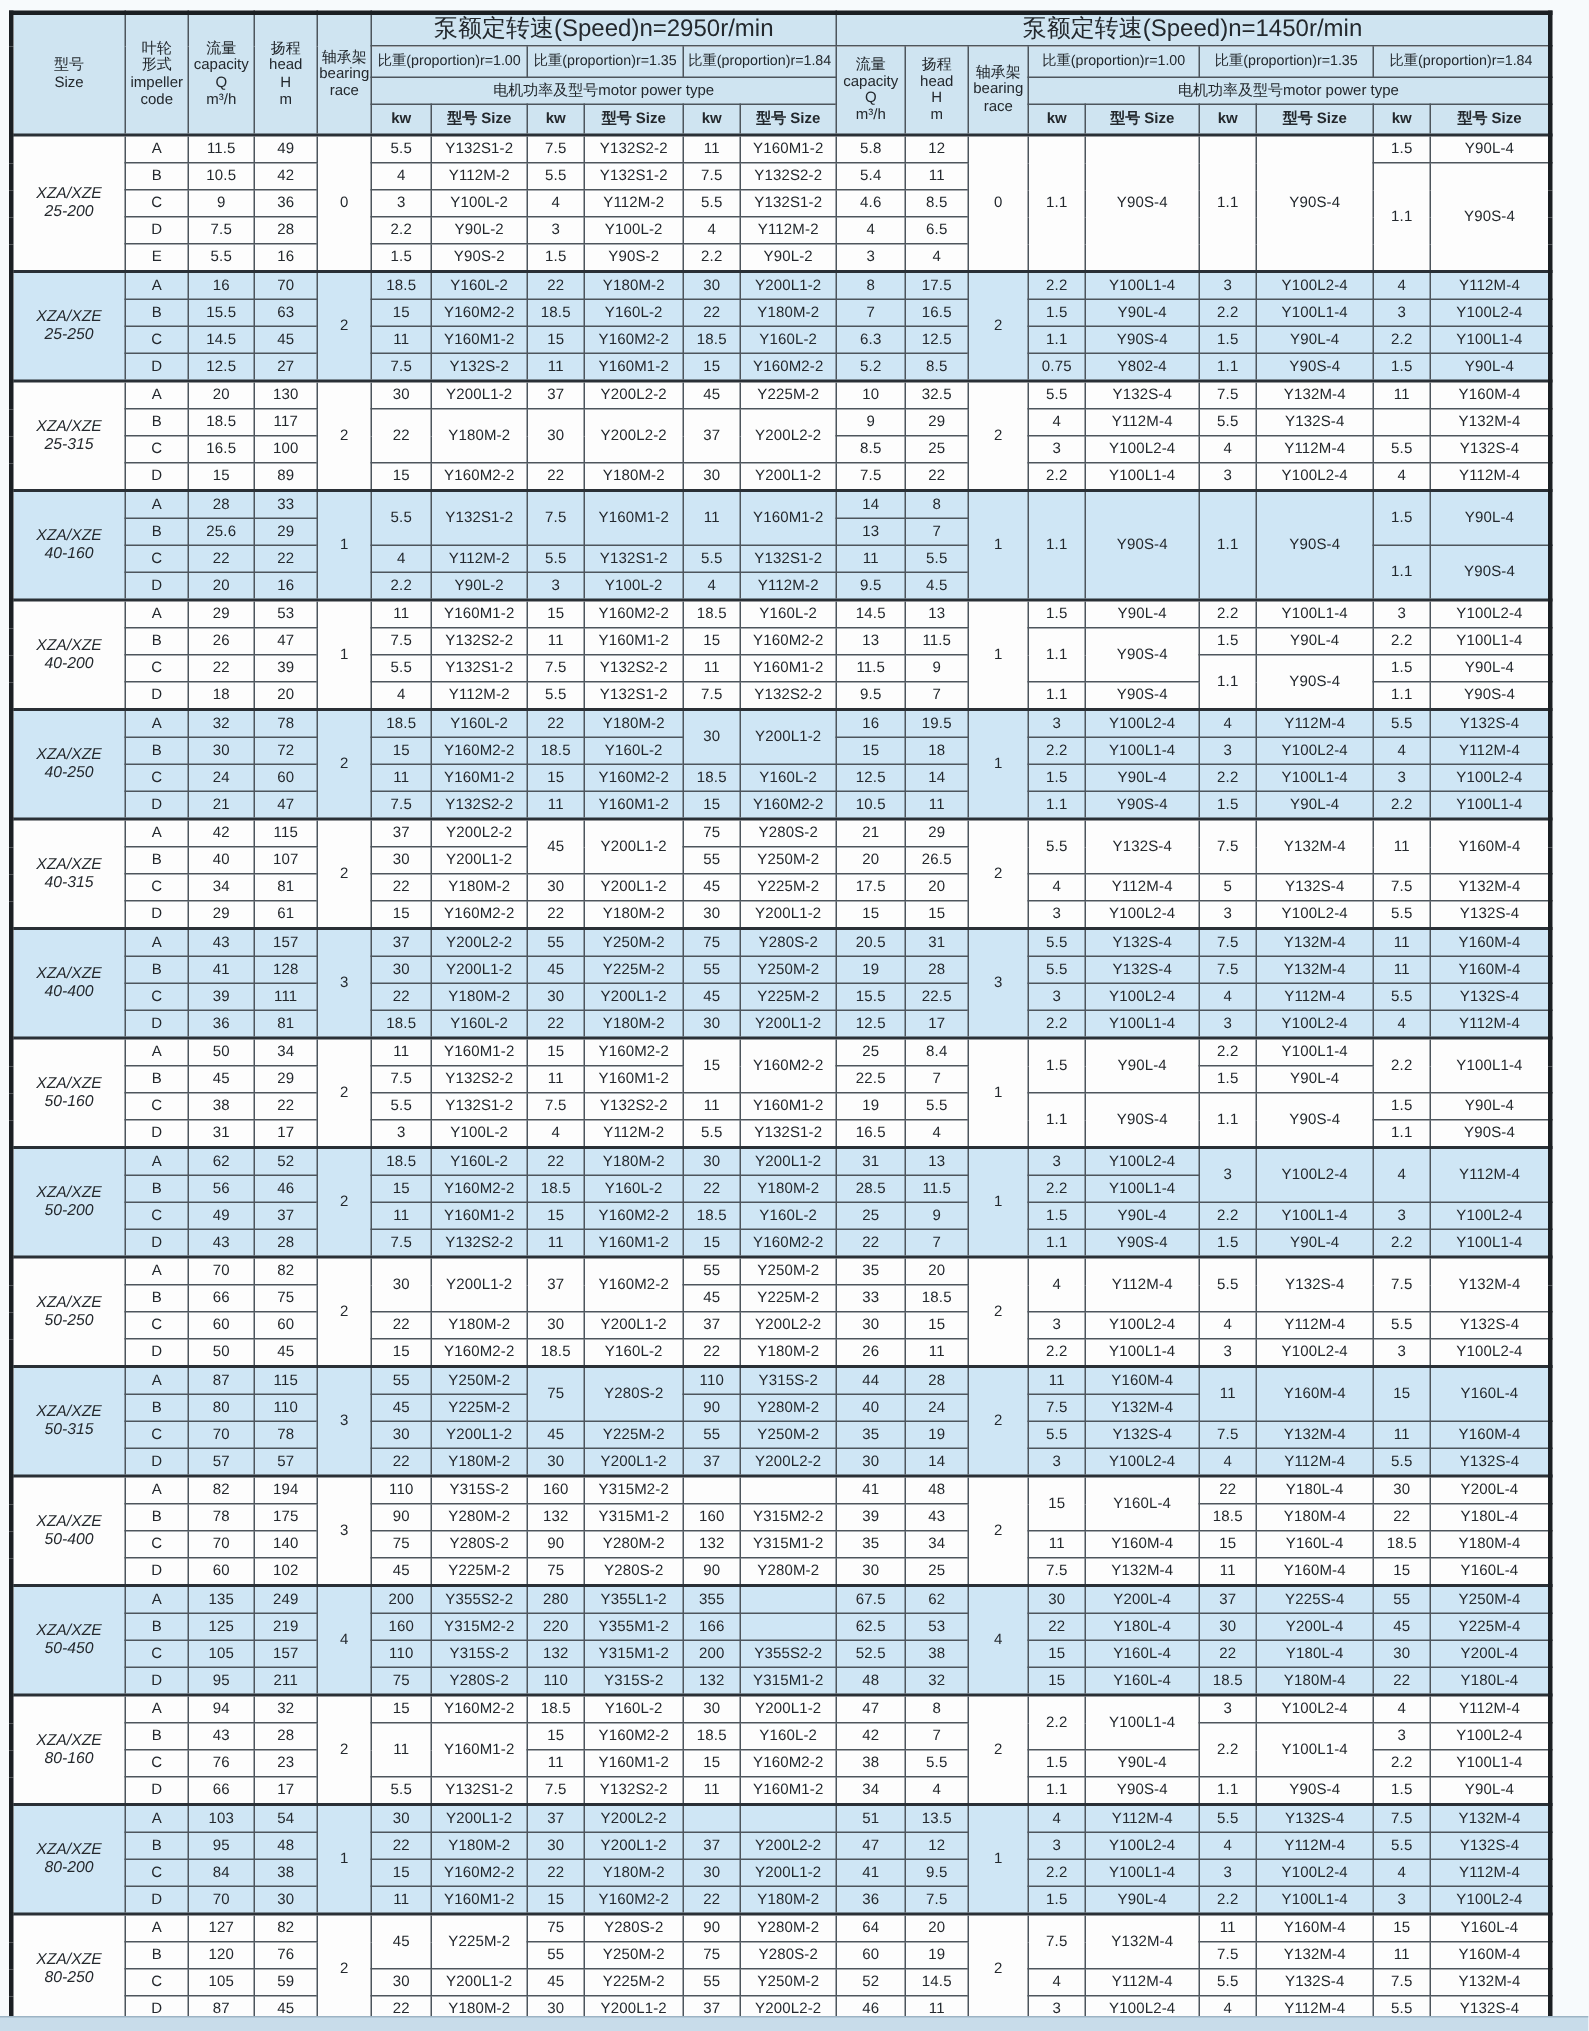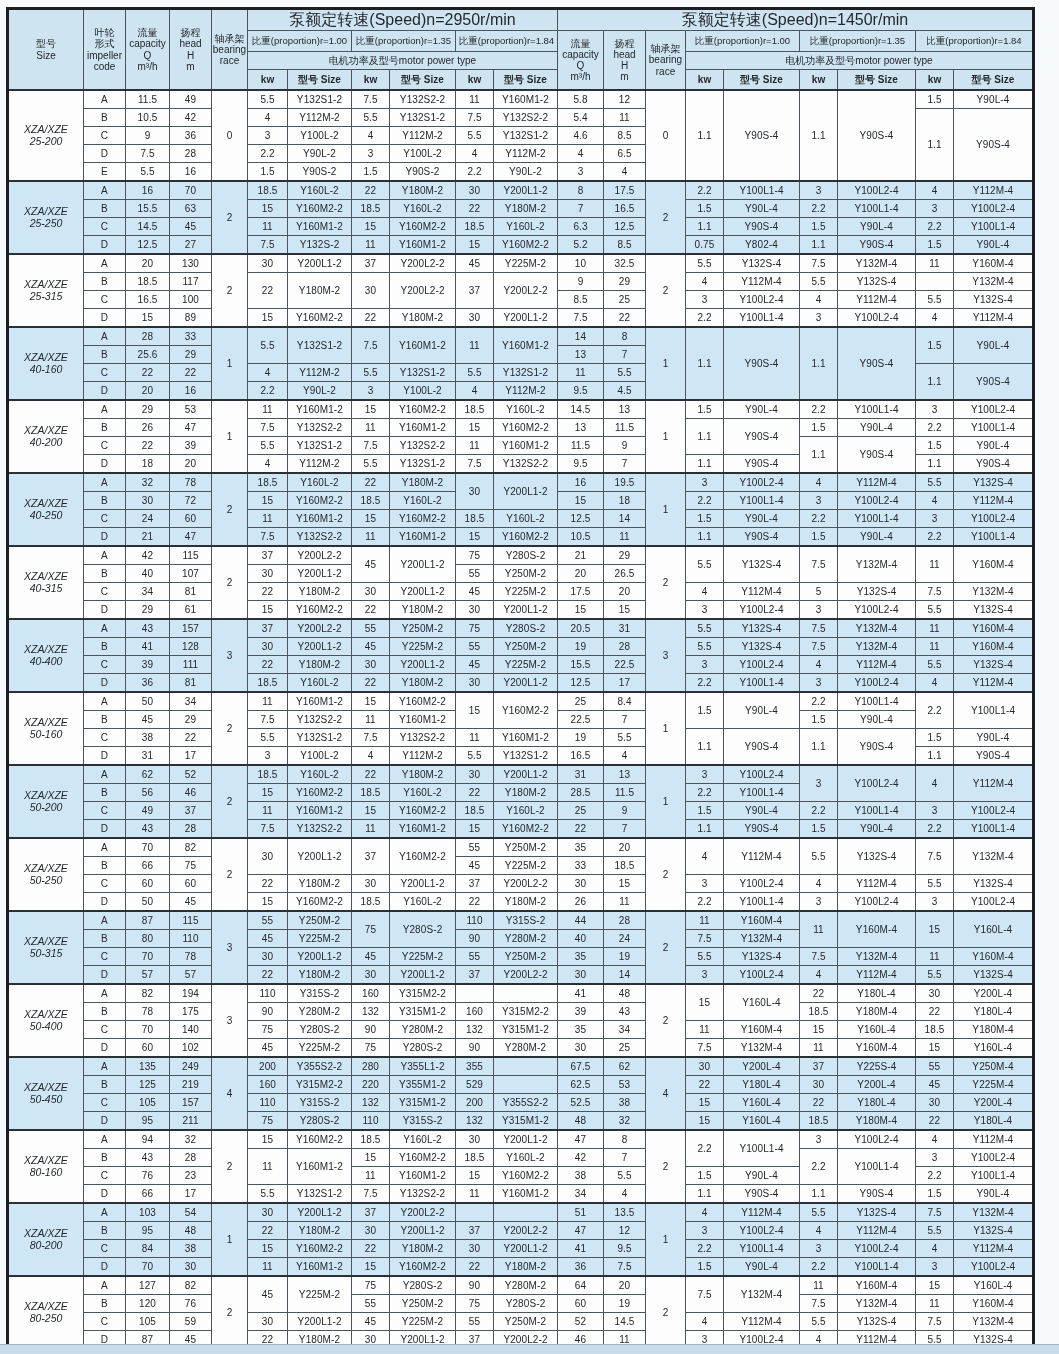--- a/index.html
+++ b/index.html
@@ -1103,21 +1103,21 @@
           <td class="mono">Y250M-4</td>
         </tr>
         <tr class="tint">
           <td class="mono">B</td>
           <td class="mono">125</td>
           <td class="mono">219</td>
           <td class="mono">160</td>
           <td class="mono">Y315M2-2</td>
           <td class="mono">220</td>
           <td class="mono">Y355M1-2</td>
-          <td class="mono">529</td>
+          <td class="mono">166</td>
           <td class="mono"></td>
           <td class="mono">62.5</td>
           <td class="mono">53</td>
           <td class="mono">22</td>
           <td class="mono">Y180L-4</td>
           <td class="mono">30</td>
           <td class="mono">Y200L-4</td>
           <td class="mono">45</td>
           <td class="mono">Y225M-4</td>
         </tr>

